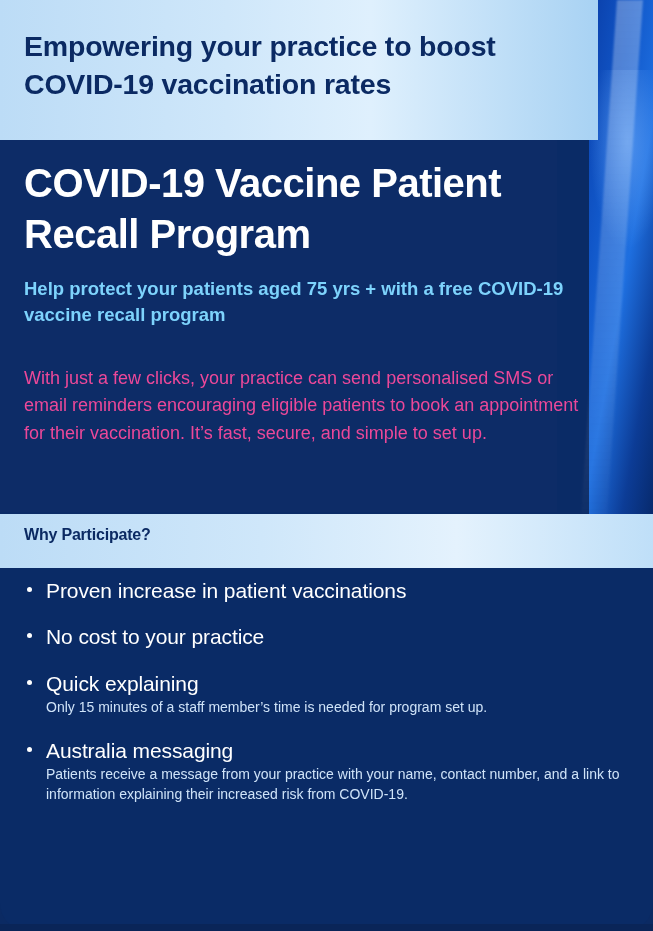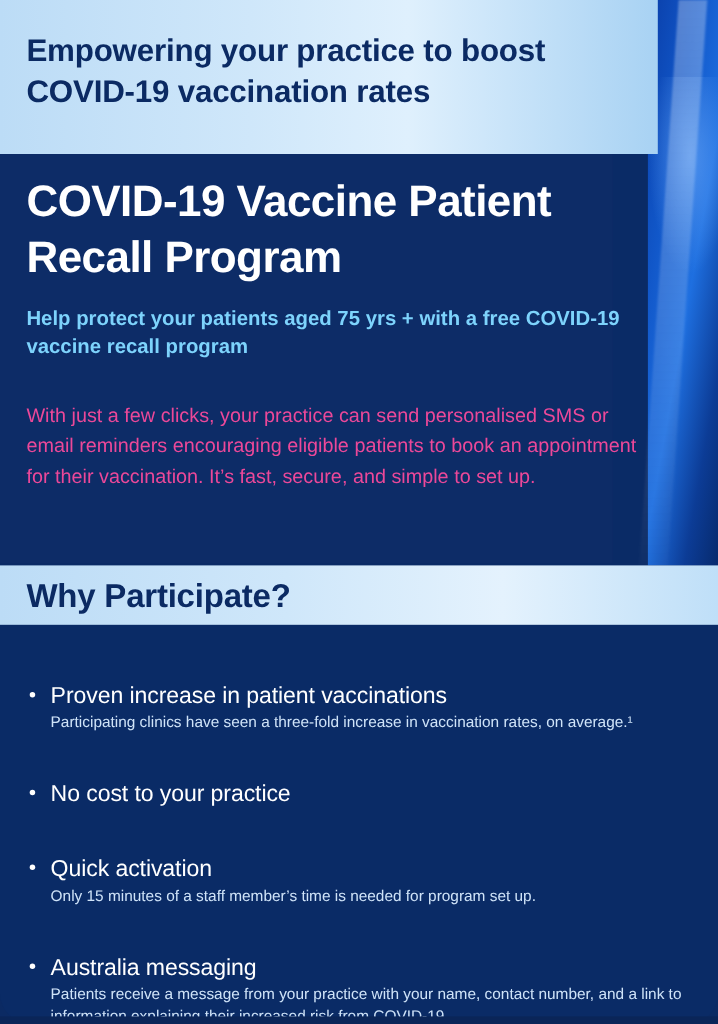--- a/index.html
+++ b/index.html
@@ -119,37 +119,36 @@
     top: 514px;
     left: 0;
     width: 653px;
     height: 54px;
     background: linear-gradient(90deg, #bcdcf6 0%, #cfe7fa 40%, #e4f2fd 70%, #bfdff8 100%);
   }
   .why-title {
     position: absolute;
     top: 12px;
     left: 24px;
-    font-size: 30px;
+    font-size: 16px;
     font-weight: bold;
     color: #0b2a63;
     letter-spacing: -0.2px;
   }
 
   .benefits {
     position: absolute;
     top: 578px;
     left: 0;
     width: 653px;
   }
   .benefit {
     position: relative;
     padding: 0 26px 0 46px;
     margin-bottom: 20px;
-    margin-top: 42px;
   }
   .benefit .dot {
     position: absolute;
     left: 27px;
     top: 9px;
     width: 5px;
     height: 5px;
     border-radius: 50%;
     background: #ffffff;
   }
@@ -197,31 +196,30 @@
 
   <div class="why-band">
     <div class="why-title">Why Participate?</div>
   </div>
 
   <div class="benefits">
 
     <div class="benefit">
       <span class="dot"></span>
       <div class="benefit-title">Proven increase in patient vaccinations</div>
-      <div class="benefit-desc">Participating clinics have seen a three-fold increase in vaccination rates, on average.¹</div>
     </div>
 
     <div class="benefit">
       <span class="dot"></span>
       <div class="benefit-title">No cost to your practice</div>
     </div>
 
     <div class="benefit">
       <span class="dot"></span>
-      <div class="benefit-title">Quick activation</div>
+      <div class="benefit-title">Quick explaining</div>
       <div class="benefit-desc">Only 15 minutes of a staff member’s time is needed for program set up.</div>
     </div>
 
     <div class="benefit">
       <span class="dot"></span>
       <div class="benefit-title">Australia messaging</div>
       <div class="benefit-desc">Patients receive a message from your practice with your name, contact number, and a link to information explaining their increased risk from COVID-19.</div>
     </div>
 
   </div>

